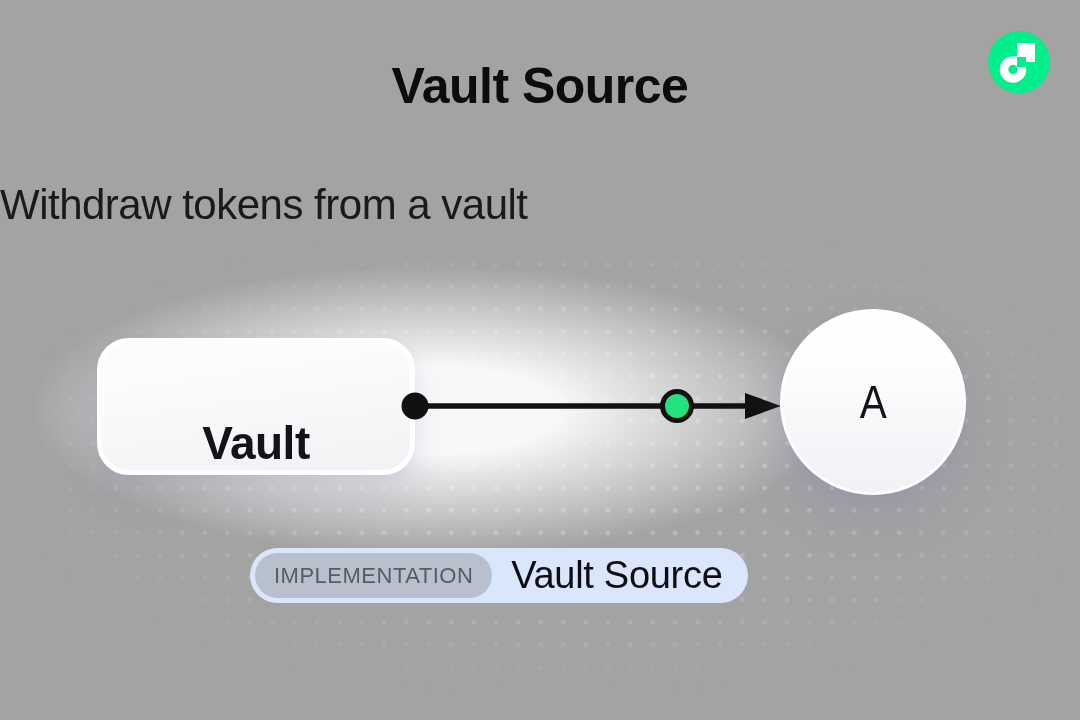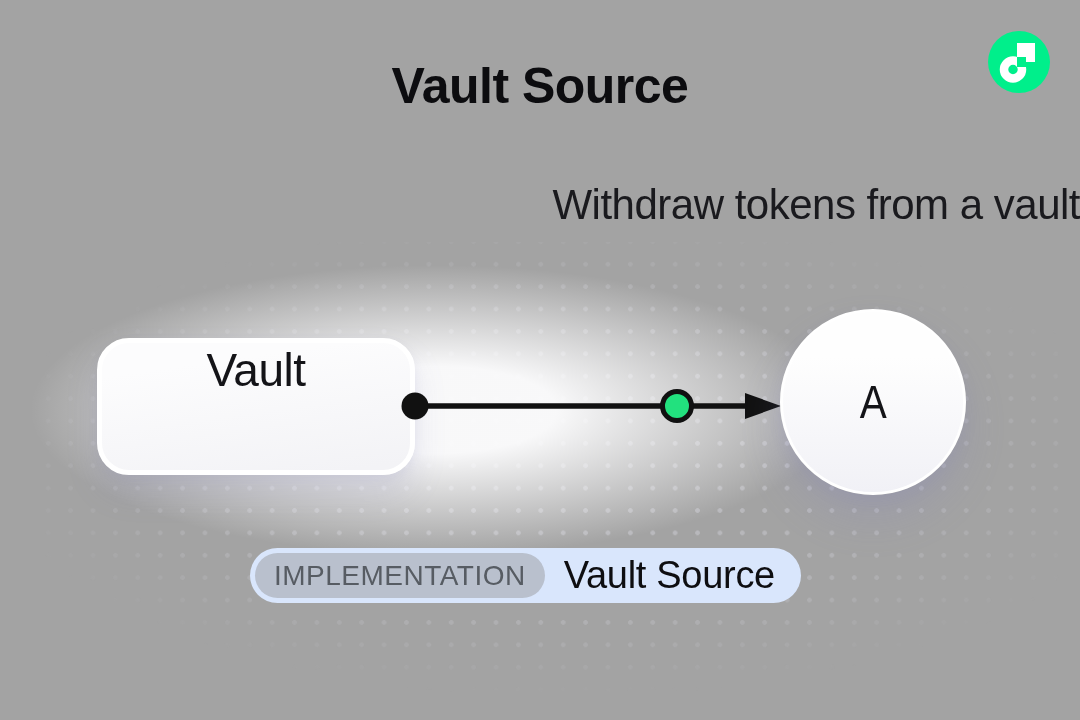--- a/index.html
+++ b/index.html
@@ -28,35 +28,35 @@
     background:radial-gradient(ellipse closest-side,rgba(251,251,252,.97) 30%,rgba(251,251,252,0) 100%);
   }
   .title{
     position:absolute;left:0;top:60px;width:100%;
     text-align:center;
     font-size:50px;line-height:52px;font-weight:700;letter-spacing:-.5px;
     color:#0c0c0f;
   }
   .subtitle{
     position:absolute;left:0;top:182px;width:100%;
-    text-align:right;
+    text-align:left;
     font-size:42px;line-height:46px;font-weight:400;letter-spacing:-.5px;
     color:#1a1a1e;
   }
   .logo{
     position:absolute;left:987px;top:30px;width:64px;height:64px;
   }
   .node-box{
     position:absolute;left:97px;top:338px;width:318px;height:137px;
     box-sizing:border-box;
     background:linear-gradient(172deg,#fcfcfd 20%,#f3f3f6 95%);
     border:5px solid #ffffff;
     border-radius:32px;
     box-shadow:0 18px 32px rgba(126,126,180,.16),0 4px 10px rgba(126,126,180,.08);
-    display:flex;align-items:flex-start;justify-content:center;
+    display:flex;align-items:flex-end;justify-content:center;font-weight:bold;
   }
   .node-box .label{
     font-size:46px;color:#141418;letter-spacing:-.5px;
   }
   .node-circle{
     position:absolute;left:780px;top:309px;width:186px;height:186px;
     box-sizing:border-box;
     background:linear-gradient(180deg,#fefefe 25%,#f1f1f6 100%);
     border:3px solid #ffffff;
     border-radius:50%;
@@ -75,21 +75,21 @@
     background:#d9e6fc;
     border-radius:28px;
     display:flex;align-items:center;
     padding:0 26px 0 5px;gap:19px;
   }
   .badge-tag{
     display:flex;align-items:center;
     height:45px;border-radius:23px;
     background:#b9c0cd;
     padding:0 19px;
-    font-size:28px;font-weight:500;letter-spacing:.5px;
+    font-size:22px;font-weight:500;letter-spacing:.5px;
     color:#575c63;white-space:nowrap;
   }
   .badge-label{
     font-size:38px;color:#0e0e11;letter-spacing:-.3px;white-space:nowrap;
   }
 </style>
 </head>
 <body>
 
 <div class="canvas">

